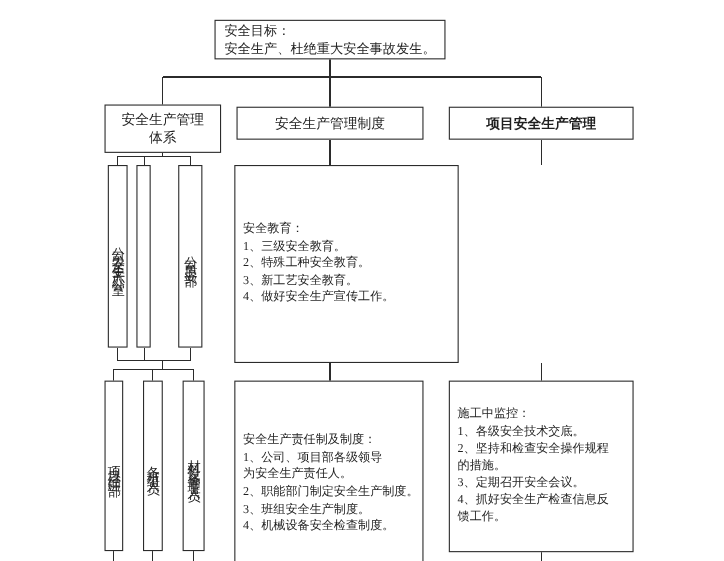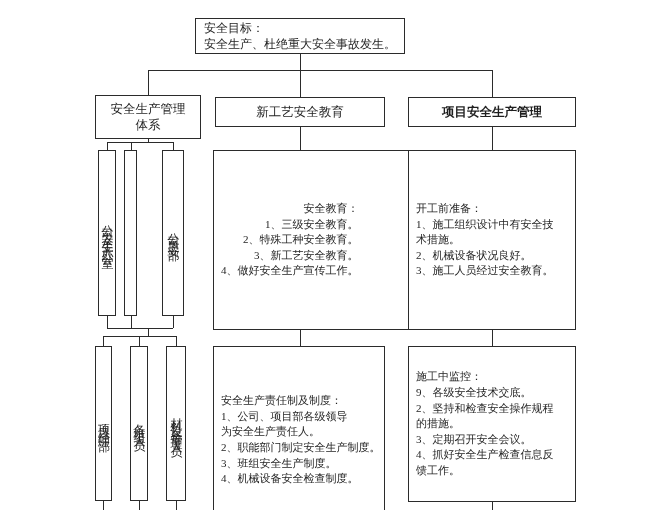--- a/index.html
+++ b/index.html
@@ -119,21 +119,21 @@
     <div class="txt">安全目标：
 安全生产、杜绝重大安全事故发生。</div>
   </div>
 
   <div class="box hbox" style="left:95px; top:95px; width:106px; height:44px;">
     <div class="txt">安全生产管理
 体系</div>
   </div>
 
   <div class="box hbox" style="left:215px; top:97px; width:170px; height:30px;">
-    <div class="txt">新工艺安全教育</div>
+    <div class="txt">安全生产管理制度</div>
   </div>
 
   <div class="box hbox" style="left:408px; top:97px; width:168px; height:30px;font-weight:bold;">
     <div class="txt">项目安全生产管理</div>
   </div>
 
   <div class="box vbox" style="left:98px; top:150px; width:18px; height:166px;">
     <span>公司安全生产办公室</span>
   </div>
 
@@ -150,48 +150,41 @@
   </div>
 
   <div class="box vbox" style="left:130px; top:346px; width:18px; height:155px;">
     <span>各班组人员</span>
   </div>
 
   <div class="box vbox" style="left:166px; top:346px; width:20px; height:155px;">
     <span>材料设备管理人员</span>
   </div>
 
-  <div class="box textbox" style="left:213px; top:150px; width:204px; height:180px;text-align:right;">
+  <div class="box textbox" style="left:213px; top:150px; width:204px; height:180px;">
     <div class="txt">安全教育：
 1、三级安全教育。
 2、特殊工种安全教育。
 3、新工艺安全教育。
 4、做好安全生产宣传工作。</div>
   </div>
 
   <div class="box textbox" style="left:213px; top:346px; width:172px; height:188px;">
     <div class="txt">安全生产责任制及制度：
 1、公司、项目部各级领导
 为安全生产责任人。
 2、职能部门制定安全生产制度。
 3、班组安全生产制度。
 4、机械设备安全检查制度。</div>
   </div>
 
-  <div class="box textbox" style="left:408px; top:150px; width:168px; height:180px;">
-    <div class="txt">开工前准备：
-1、施工组织设计中有安全技
-术措施。
-2、机械设备状况良好。
-3、施工人员经过安全教育。</div>
-  </div>
 
   <div class="box textbox" style="left:408px; top:346px; width:168px; height:156px;">
     <div class="txt">施工中监控：
-9、各级安全技术交底。
+1、各级安全技术交底。
 2、坚持和检查安全操作规程
 的措施。
 3、定期召开安全会议。
 4、抓好安全生产检查信息反
 馈工作。</div>
   </div>
 
 </div>
 
 </body></html>

